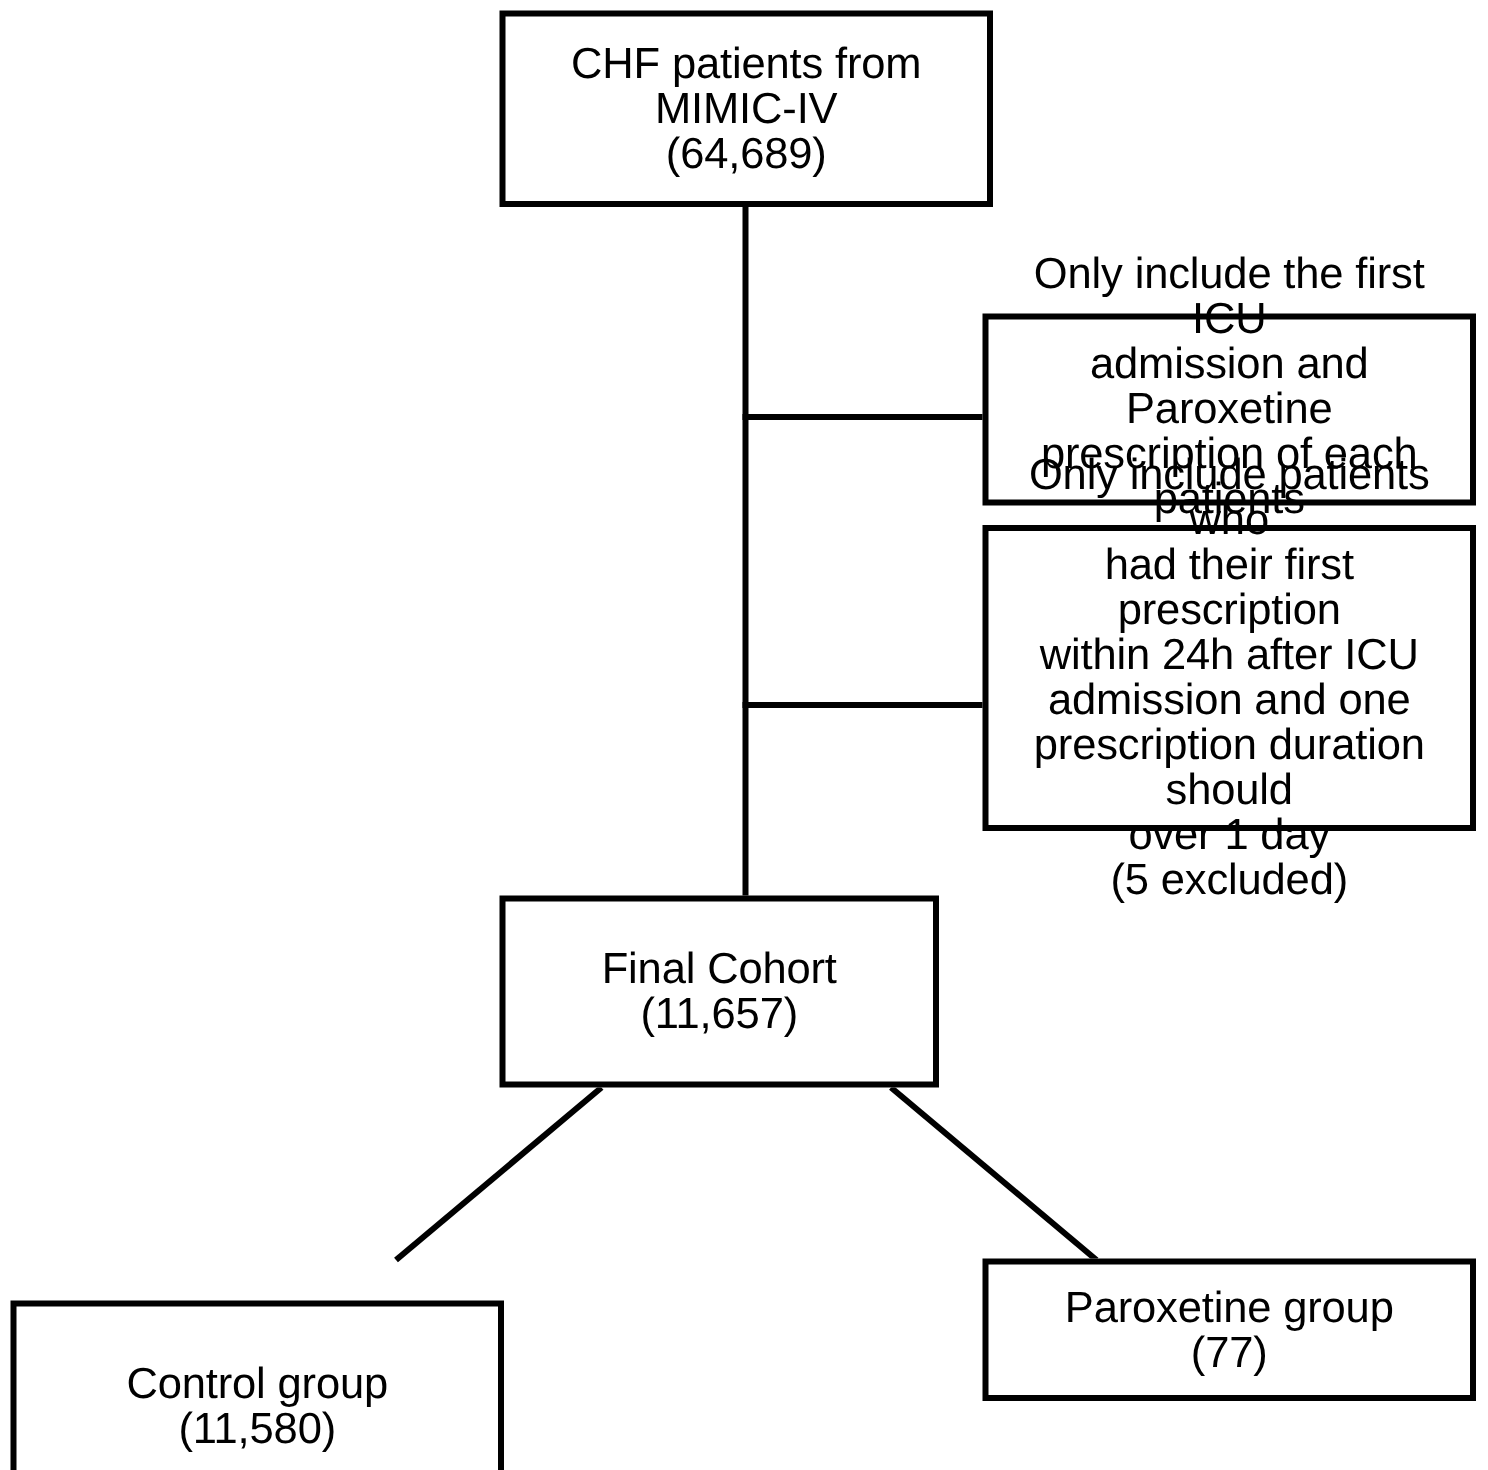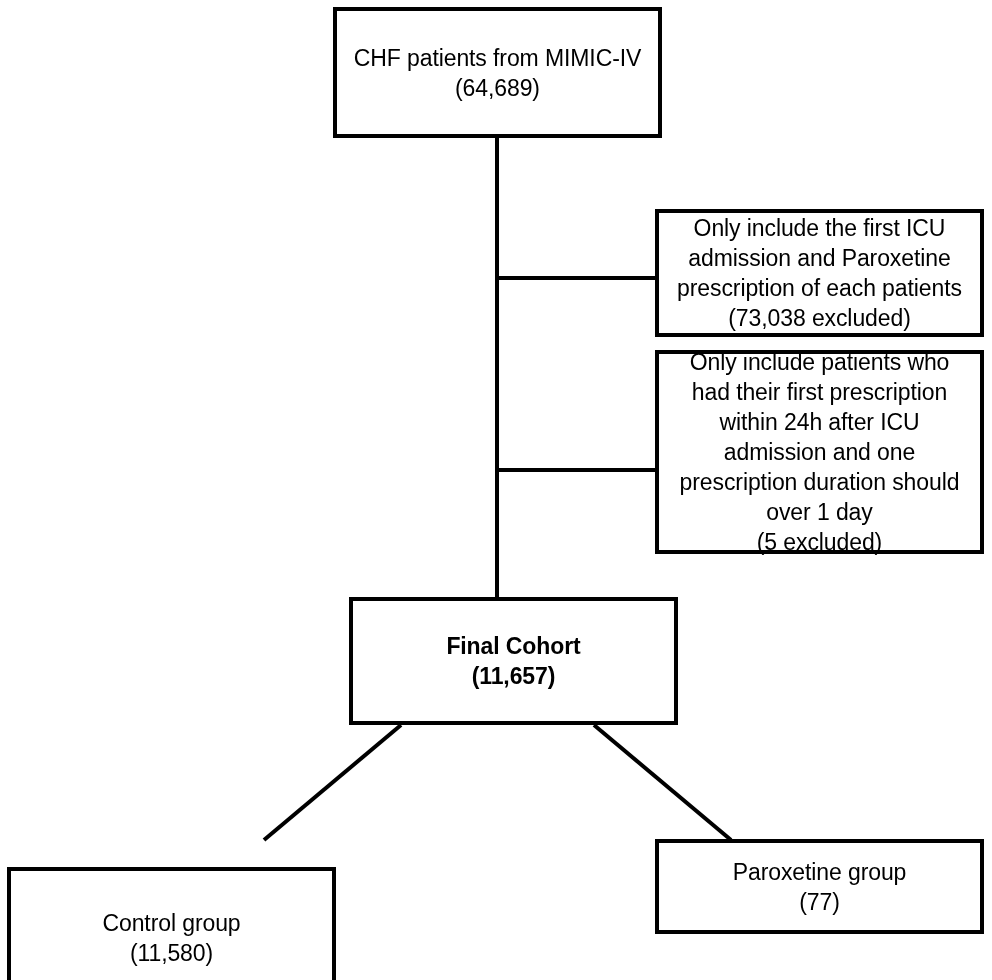--- a/index.html
+++ b/index.html
@@ -33,32 +33,32 @@
     border: 4px solid #000000;
     background: #ffffff;
     display: flex;
     align-items: center;
     justify-content: center;
     text-align: center;
     z-index: 2;
   }
   .node-text {
     display: block;
-    font-size: 23px;
+    font-size: 29px;
     line-height: 30px;
     letter-spacing: -0.1px;
     padding: 0 6px;
     white-space: pre-line;
     text-align: center;
   }
   
   #node-source        { left: 333px; top: 7px;   width: 329px; height: 131px; }
   #node-exclusion-1   { left: 655px; top: 209px; width: 329px; height: 128px; }
   #node-exclusion-2   { left: 655px; top: 350px; width: 329px; height: 204px; }
-  #node-final-cohort  { left: 349px; top: 597px; width: 329px; height: 128px; font-weight: bold; }
+  #node-final-cohort  { left: 333px; top: 597px; width: 293px; height: 128px; }
   #node-control-group { left: 7px;   top: 839px; width: 329px; height: 141px; margin-top: 28px; }
   #node-paroxetine-group { left: 655px; top: 839px; width: 329px; height: 95px; }
 </style>
 </head>
 <body>
 
 <div id="flowchart">
 
   <svg class="connectors" viewBox="0 0 992 980" width="992" height="980" xmlns="http://www.w3.org/2000/svg">
 

